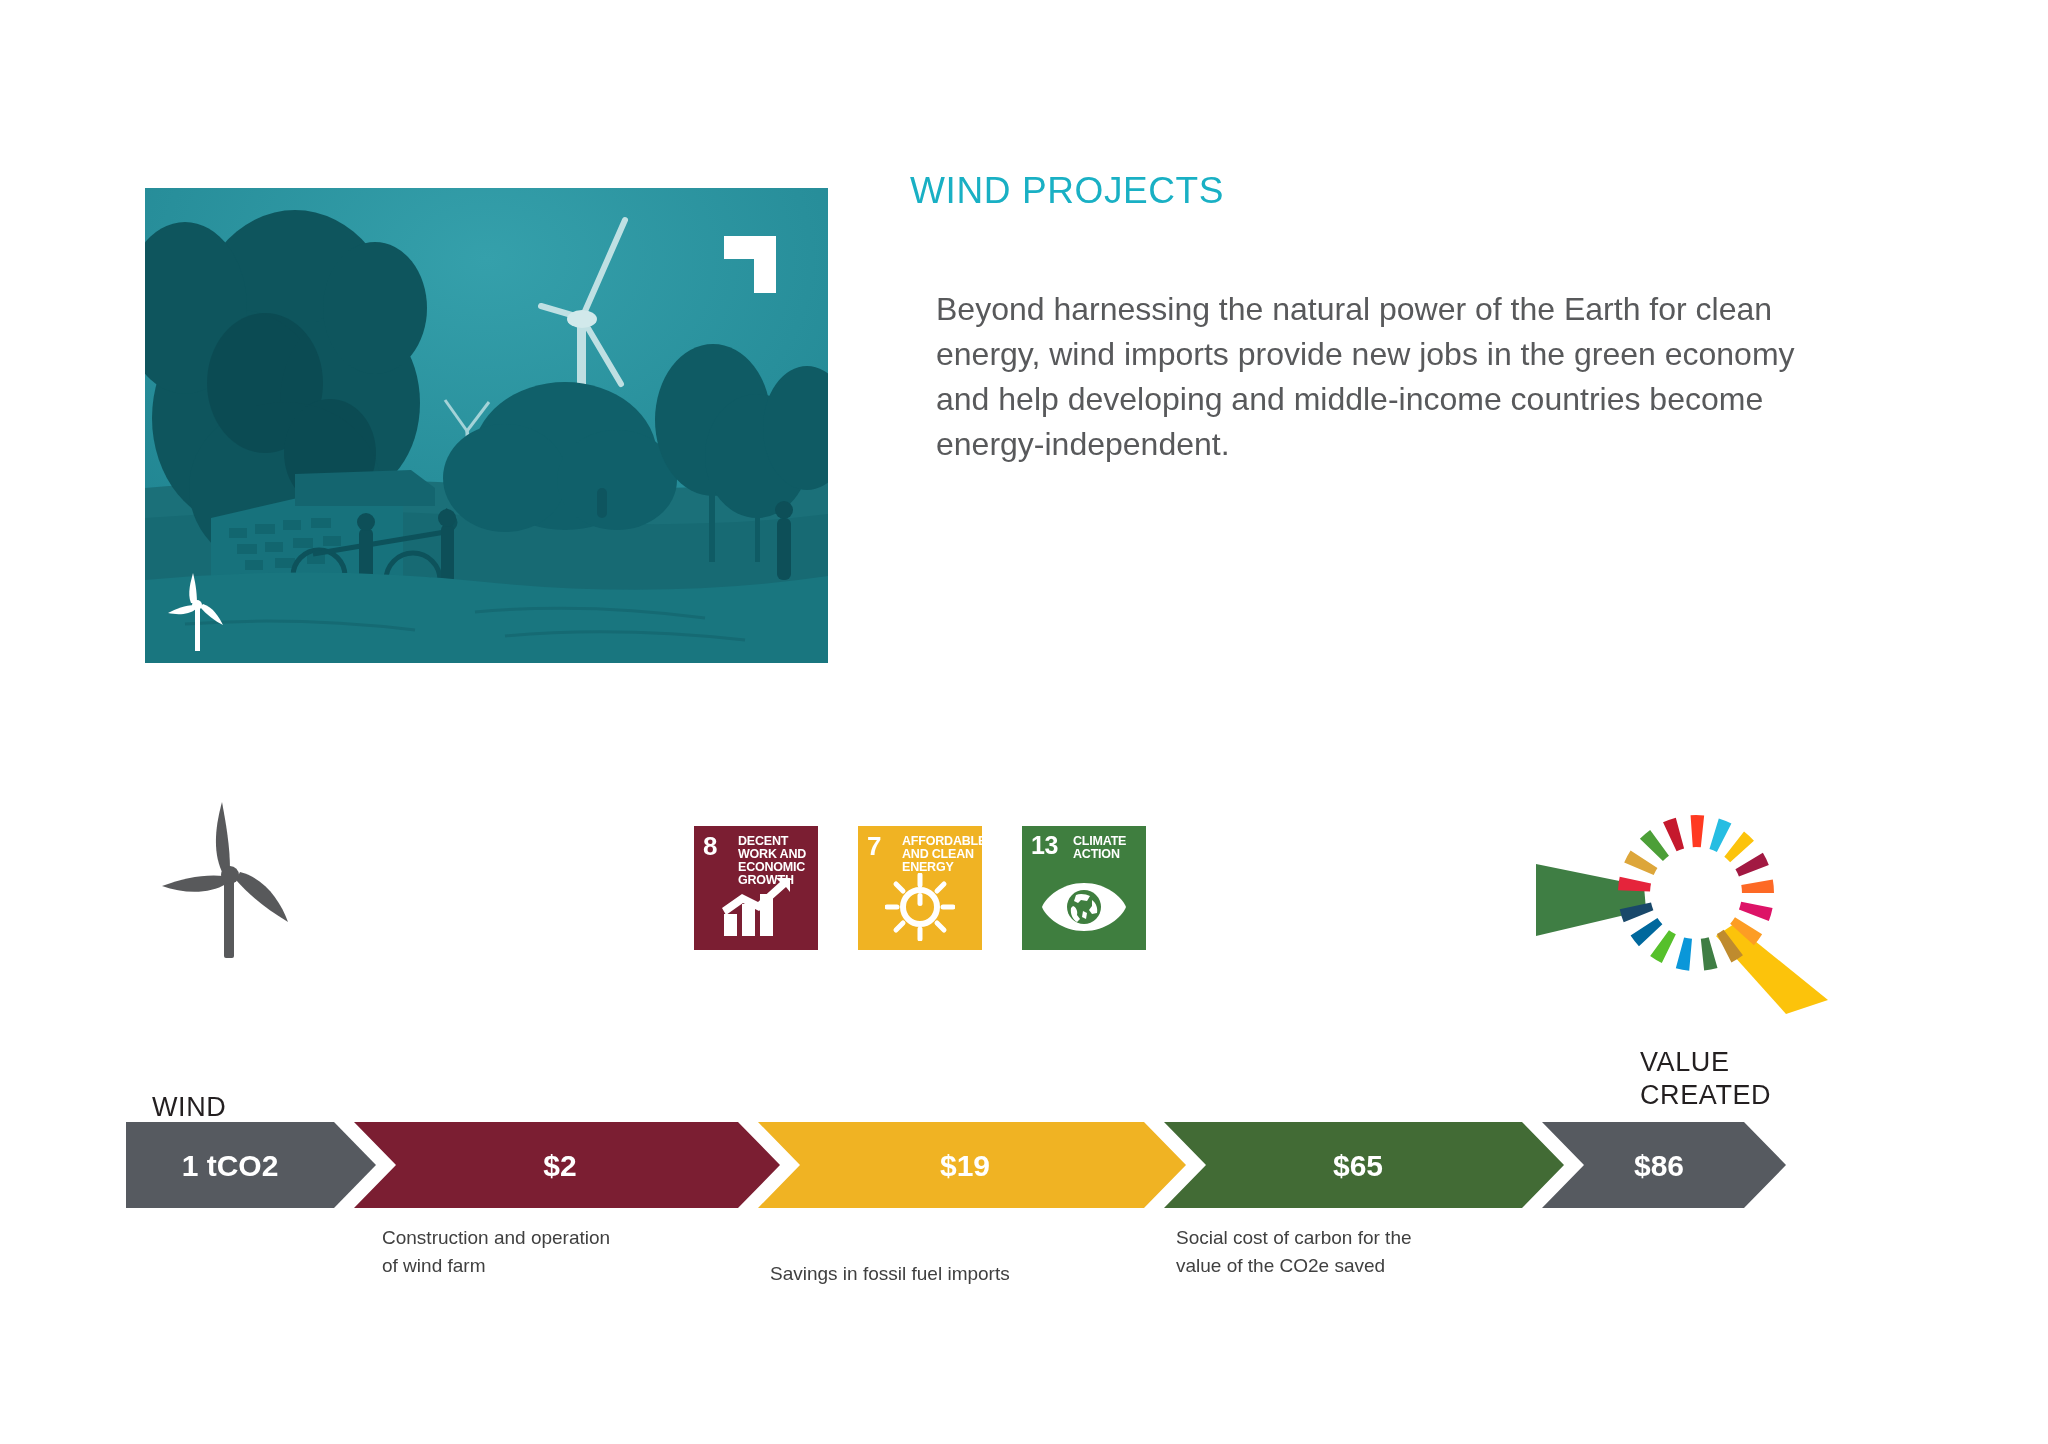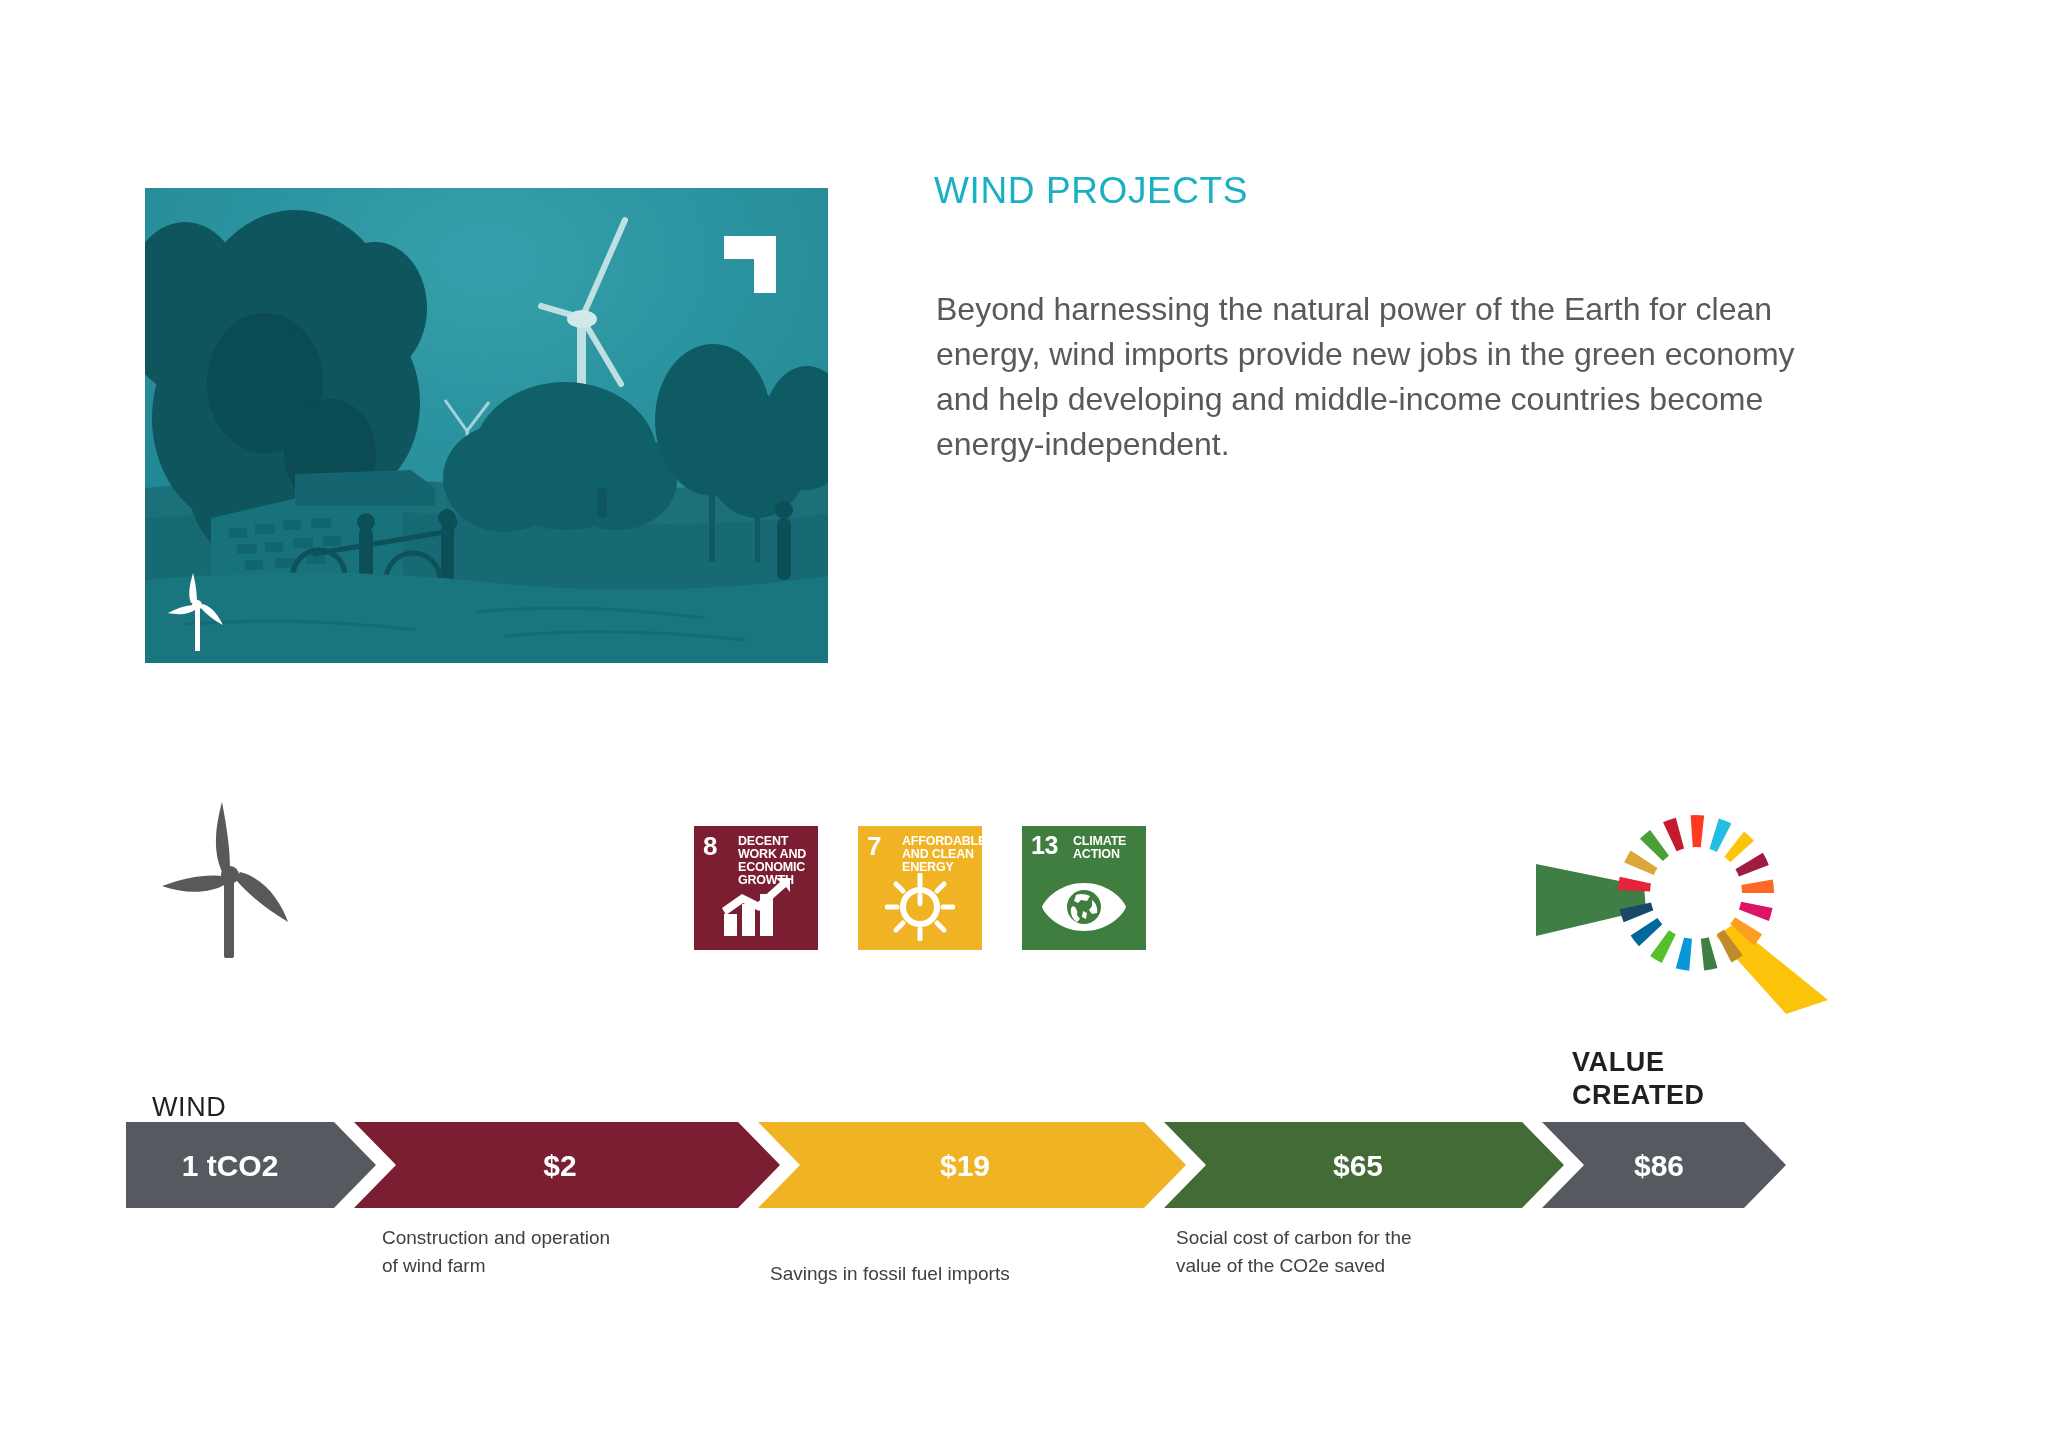--- a/index.html
+++ b/index.html
@@ -49,21 +49,21 @@
     position: absolute;
     left: 22px;
     bottom: 10px;
     width: 62px;
     height: 88px;
   }
 
   
   .headline {
     position: absolute;
-    left: 934px;
+    left: 910px;
     top: 170px;
     font-size: 37px;
     letter-spacing: 0.6px;
     color: #19b0c4;
     font-weight: 400;
     white-space: nowrap;
   }
   .bodycopy {
     position: absolute;
     left: 936px;
@@ -144,27 +144,27 @@
     left: 152px;
     top: 1056px;
     font-size: 27px;
     color: #231f20;
     letter-spacing: 0.6px;
     font-weight: 400;
     margin-top: 36px;
   }
   .label-value {
     position: absolute;
-    left: 1572px;
+    left: 1640px;
     top: 1046px;
     font-size: 27px;
     line-height: 33px;
     color: #231f20;
     letter-spacing: 0.6px;
-    font-weight: 700;
+    font-weight: 400;
   }
   .label-value span { display: block; }
 
   
   .chain {
     position: absolute;
     left: 126px;
     top: 1122px;
     width: 1660px;
     height: 86px;

